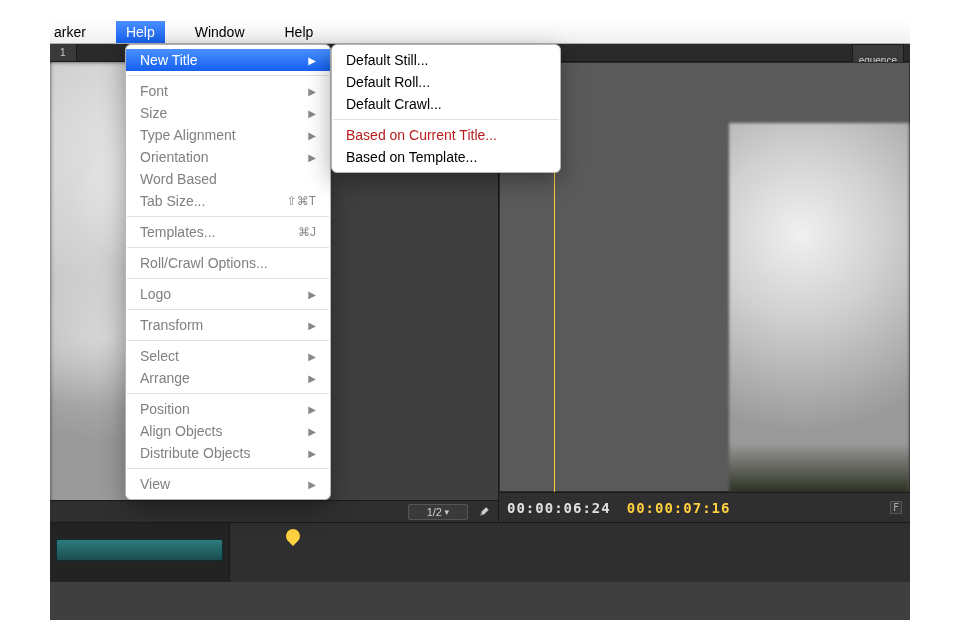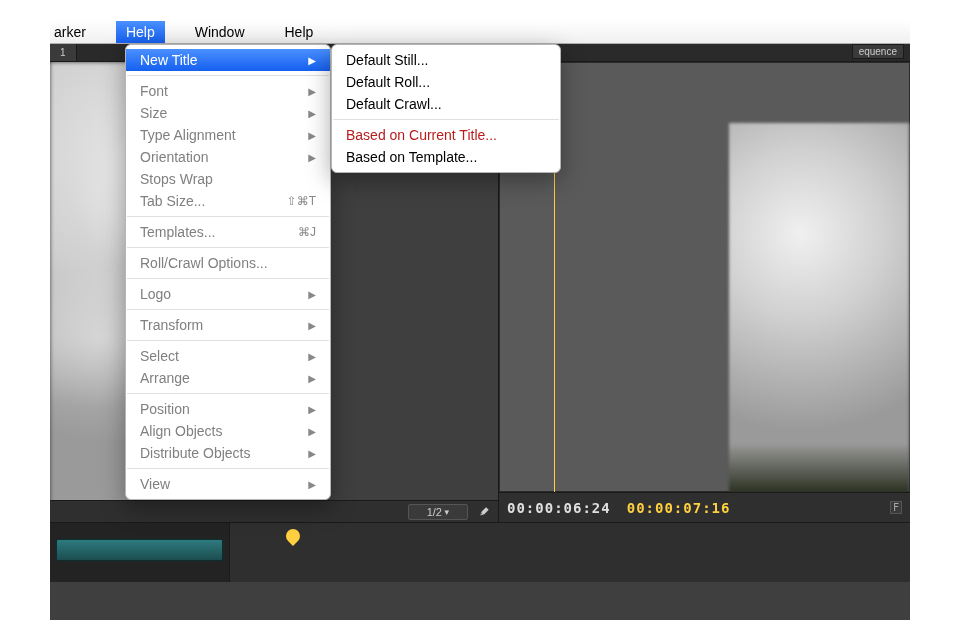--- a/index.html
+++ b/index.html
@@ -281,21 +281,21 @@
     background: #e0e0e0;
   }
   #new-title-submenu .dd-row.disabled { color: #b91c1c; }
   .seq-badge {
     position: absolute;
     top: 0px;
     right: 6px;
     font-size: 10px;
     color: #ccc;
     background: #3a3a3a;
-    padding: 1px 6px;
+    padding: 10px 6px;
     border: 1px solid #1a1a1a;
   }
   .wrench {
     width: 14px; height: 14px; display:inline-block;
   }
   .wrench svg { width:14px; height:14px; }
   .chev { font-size:9px; color:#ccc; }
 </style>
 </head>
 <body>
@@ -369,21 +369,21 @@
     </div>
     <div class="dd-row">
       <span>Type Alignment</span>
       <span class="arrow">▶</span>
     </div>
     <div class="dd-row">
       <span>Orientation</span>
       <span class="arrow">▶</span>
     </div>
     <div class="dd-row">
-      <span>Stops Wrap</span>
+      <span>Word Based</span>
     </div>
     <div class="dd-row">
       <span>Tab Size...</span>
       <span class="dd-short">⇧⌘T</span>
     </div>
     <div class="dd-sep"></div>
 
     <div class="dd-row">
       <span>Templates...</span>
       <span class="dd-short">⌘J</span>

